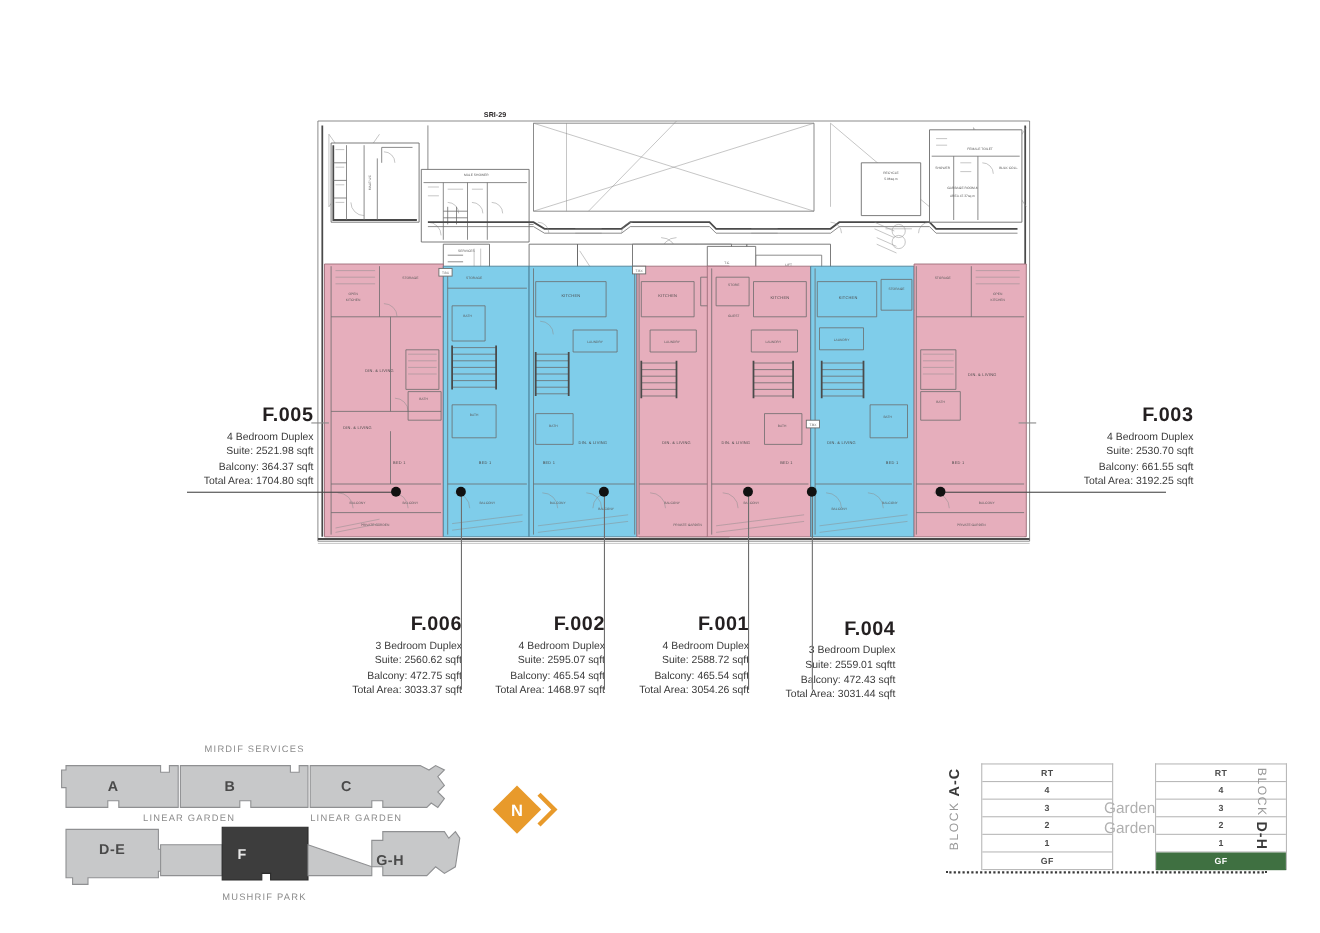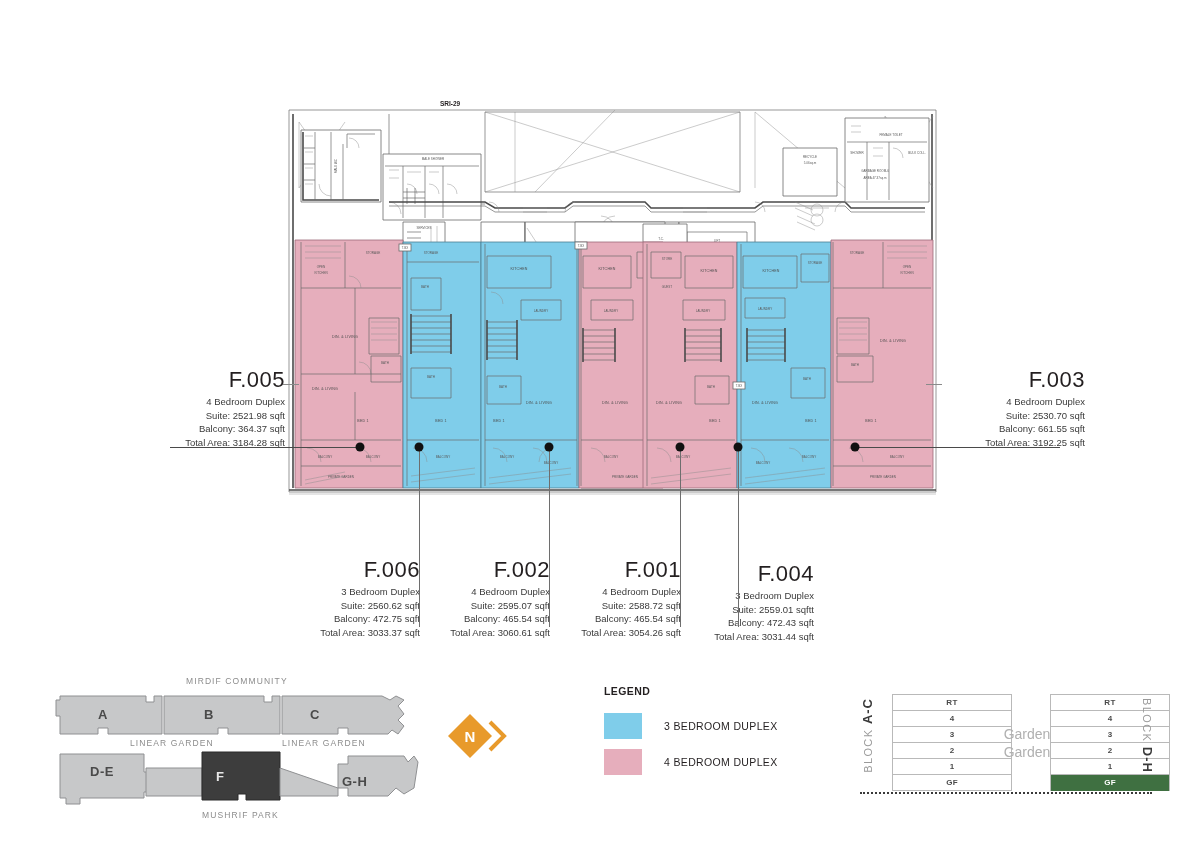--- a/index.html
+++ b/index.html
@@ -9,21 +9,21 @@
     font-family: "Liberation Sans", sans-serif;
     color: #231f20;
     position: relative;
     overflow: hidden;
   }
   #stage { position: absolute; inset: 0; }
 
   
   .callout { position: absolute; text-align: right; }
   .callout .code {
-    font-size: 22px; letter-spacing: .5px; font-weight: 400;
+    font-size: 18px; letter-spacing: .5px; font-weight: 700;
     color: #231f20; line-height: 1.05; margin-bottom: 4px;
   }
   .callout .ln { font-size: 9.5px; line-height: 1.42; color: #3a3a3a; white-space: nowrap; }
 
   .rule-h { position: absolute; height: 1px; background: #4a4a4a; }
   .lead-v { position: absolute; width: 1px; background: #6e6e6e; }
   .lead-dot {
     position: absolute; width: 9px; height: 9px; border-radius: 50%;
     background: #111; transform: translate(-50%, -50%);
   }
@@ -402,21 +402,21 @@
       <path class="w" d="M4 398 L651 398"></path>
       <path class="wf" d="M4 402 L651 402"></path>
     </svg>
   </div>
 
   <div class="callout" style="left:140px; top:368px; width:145px;">
     <div class="code">F.005</div>
     <div class="ln">4 Bedroom Duplex</div>
     <div class="ln">Suite: 2521.98 sqft</div>
     <div class="ln">Balcony: 364.37 sqft</div>
-    <div class="ln">Total Area: 3184.28 sqft</div>
+    <div class="ln">Total Area: 1704.80 sqft</div>
   </div>
   <div class="rule-h" style="left:170px; top:447px; width:190px;"></div>
   <div class="lead-dot" style="left:360px; top:447px;"></div>
   <div class="rule-h" style="left:283px; top:384px; width:16px; background:#8a8a8a;"></div>
 
   <div class="callout" style="left:940px; top:368px; width:145px;text-align:right;">
     <div class="code">F.003</div>
     <div class="ln">4 Bedroom Duplex</div>
     <div class="ln">Suite: 2530.70 sqft</div>
     <div class="ln">Balcony: 661.55 sqft</div>
@@ -434,21 +434,21 @@
     <div class="ln">Total Area: 3033.37 sqft</div>
   </div>
   <div class="lead-v" style="left:419px; top:447px; height:180px;"></div>
   <div class="lead-dot" style="left:419px; top:447px;"></div>
 
   <div class="callout" style="left:430px; top:558px; width:120px;">
     <div class="code">F.002</div>
     <div class="ln">4 Bedroom Duplex</div>
     <div class="ln">Suite: 2595.07 sqft</div>
     <div class="ln">Balcony: 465.54 sqft</div>
-    <div class="ln">Total Area: 3060.61 sqft</div>
+    <div class="ln">Total Area: 1468.97 sqft</div>
   </div>
   <div class="lead-v" style="left:549px; top:447px; height:180px;"></div>
   <div class="lead-dot" style="left:549px; top:447px;"></div>
 
   <div class="callout" style="left:561px; top:558px; width:120px;">
     <div class="code">F.001</div>
     <div class="ln">4 Bedroom Duplex</div>
     <div class="ln">Suite: 2588.72 sqft</div>
     <div class="ln">Balcony: 465.54 sqft</div>
     <div class="ln">Total Area: 3054.26 sqft</div>
@@ -459,34 +459,23 @@
   <div class="callout" style="left:694px; top:562px; width:120px;">
     <div class="code">F.004</div>
     <div class="ln">3 Bedroom Duplex</div>
     <div class="ln">Suite: 2559.01 sqftt</div>
     <div class="ln">Balcony: 472.43 sqft</div>
     <div class="ln">Total Area: 3031.44 sqft</div>
   </div>
   <div class="lead-v" style="left:738px; top:447px; height:180px;"></div>
   <div class="lead-dot" style="left:738px; top:447px;"></div>
 
-  <div id="legend">
-    <div class="ttl">LEGEND</div>
-    <div class="lg-row">
-      <div class="lg-sw" style="background:#7FCDEA;"></div>
-      <div class="lg-tx">3 BEDROOM DUPLEX</div>
-    </div>
-    <div class="lg-row">
-      <div class="lg-sw" style="background:#E6AEBC;"></div>
-      <div class="lg-tx">4 BEDROOM DUPLEX</div>
-    </div>
-  </div>
 
   <div id="keymap">
-    <div class="kmlabel" style="left:134px; top:0px;">MIRDIF COMMUNITY</div>
+    <div class="kmlabel" style="left:134px; top:0px;">MIRDIF SERVICES</div>
     <div class="kmlabel" style="left:78px; top:62px;">LINEAR GARDEN</div>
     <div class="kmlabel" style="left:230px; top:62px;">LINEAR GARDEN</div>
     <div class="kmlabel" style="left:150px; top:134px;">MUSHRIF PARK</div>
 
     <svg width="370" height="146" style="position:absolute; left:0; top:0;" xmlns="http://www.w3.org/2000/svg">
       <defs>
           <style>
         .kb { fill:#c7c8c9; stroke:#8f9092; stroke-width:1; }
         .kb-on { fill:#3d3d3d; stroke:#2b2b2b; stroke-width:1; }
       </style>

